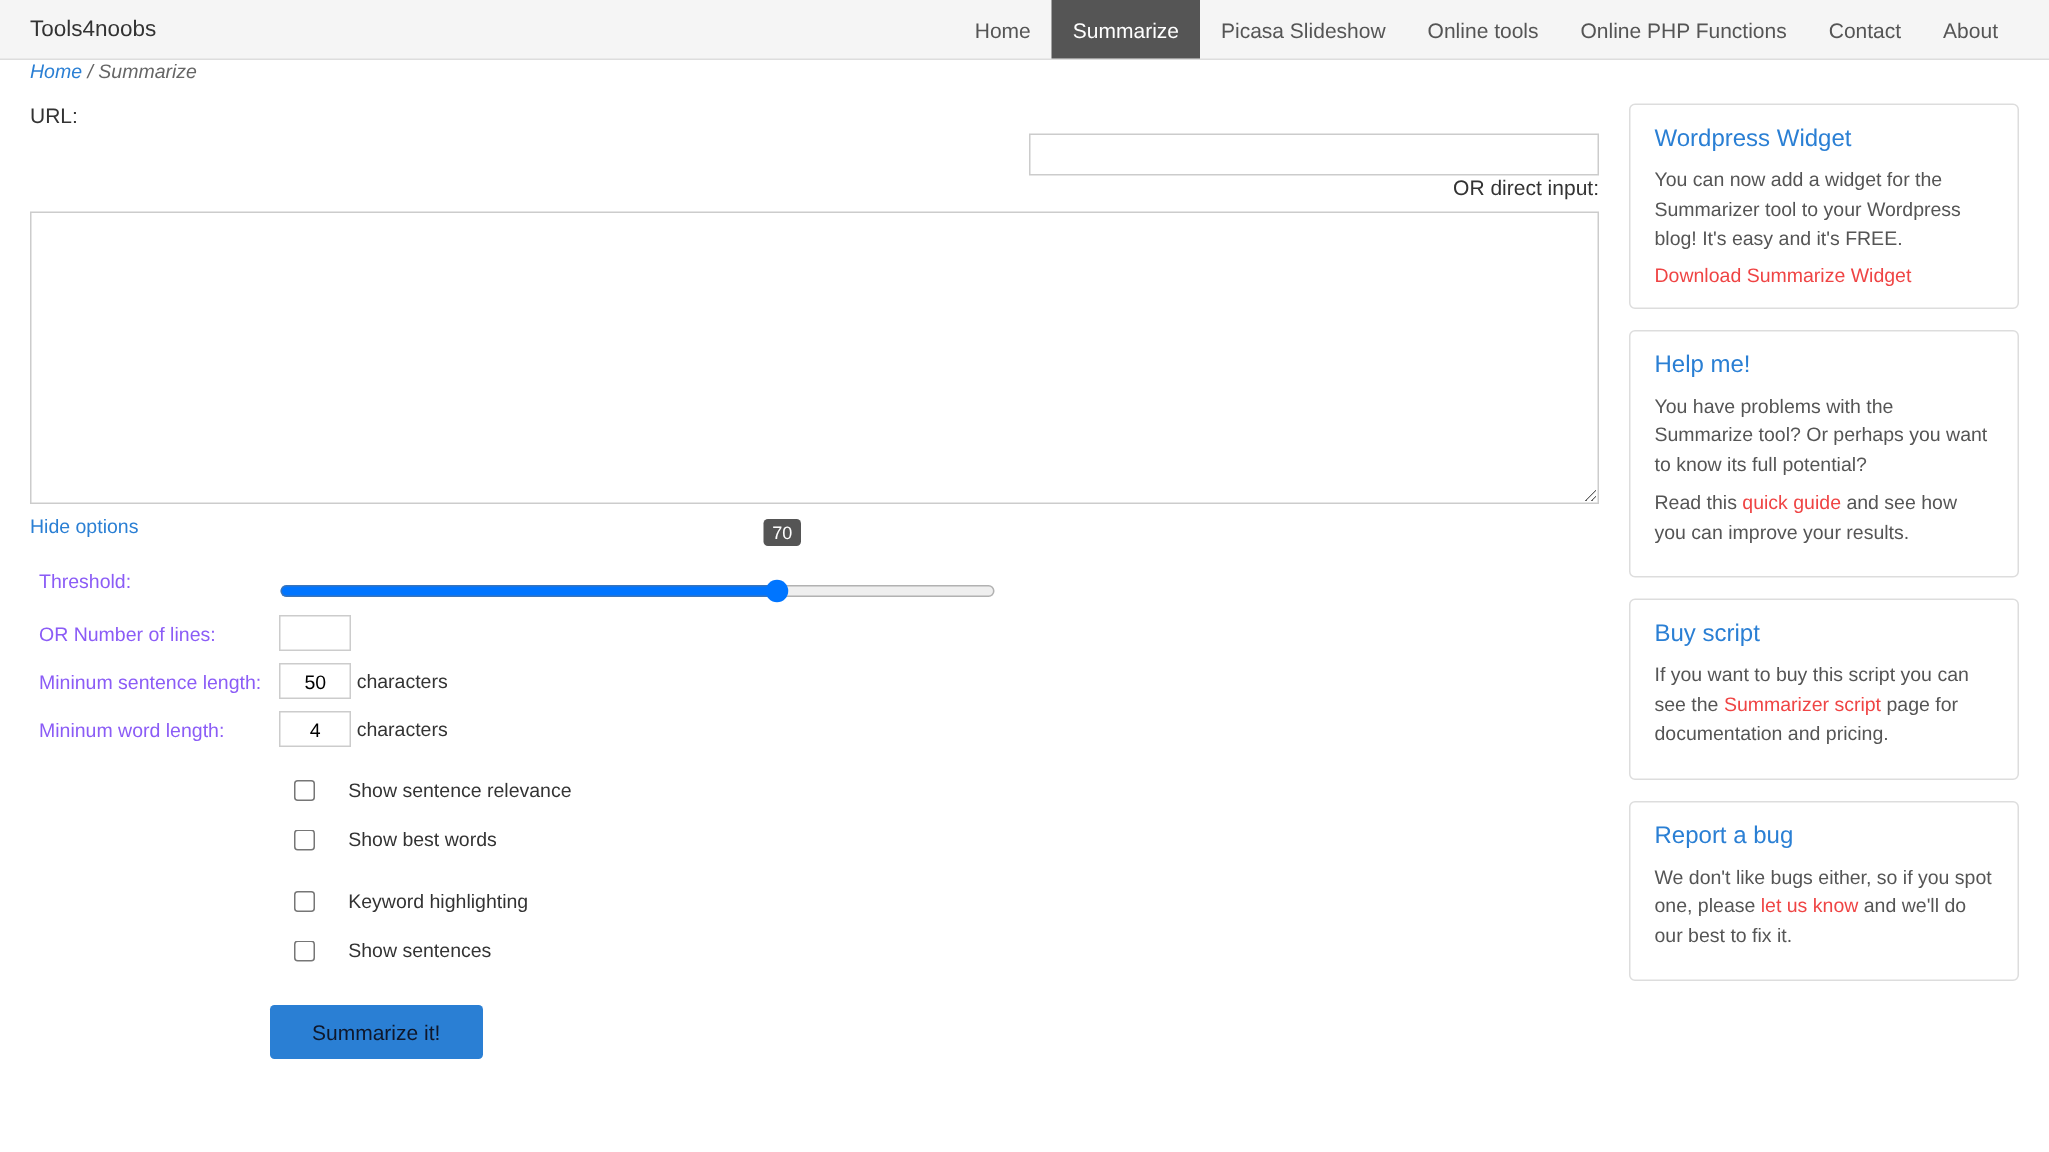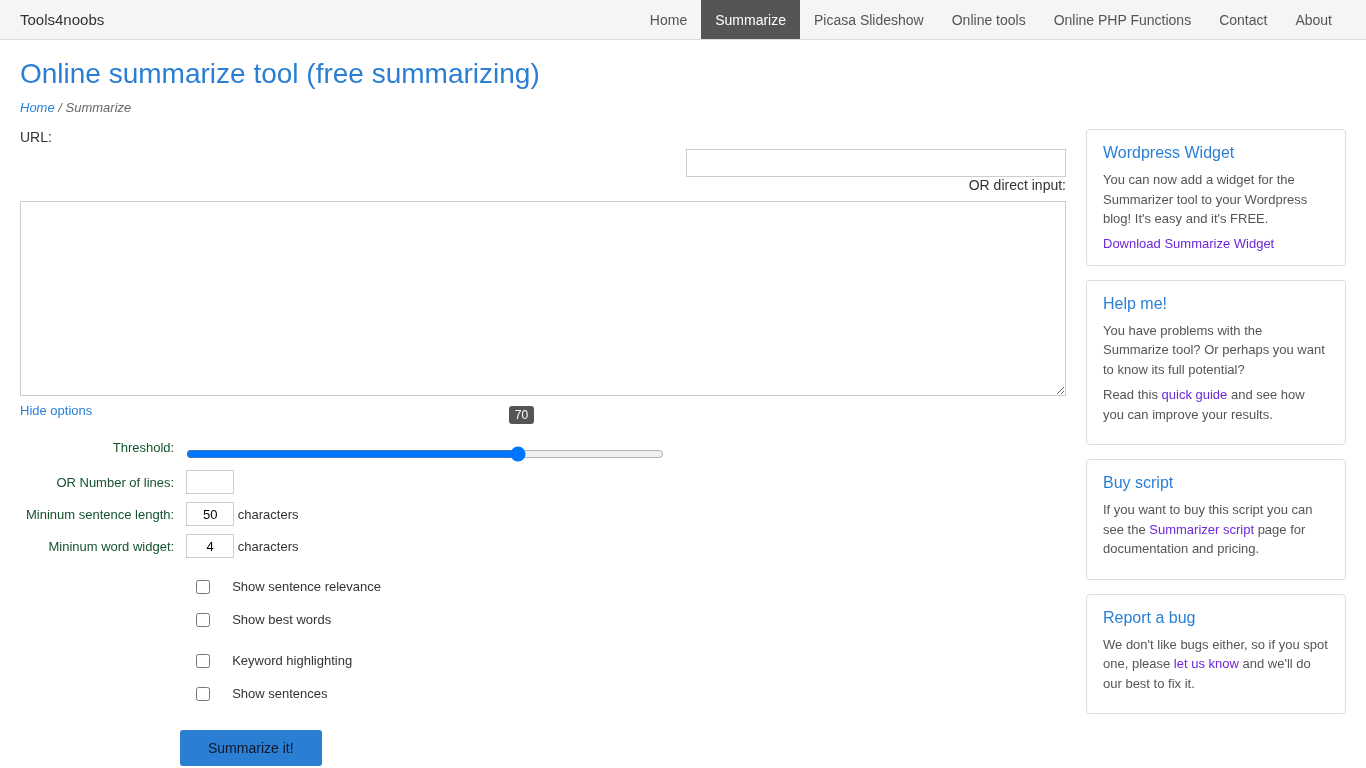--- a/index.html
+++ b/index.html
@@ -110,22 +110,21 @@
     .options-table {
       margin-top: 10px;
       border-collapse: collapse;
     }
     .options-table td {
       padding: 4px 6px;
       vertical-align: middle;
       font-size: 13px;
     }
     .options-table .label-cell {
-      text-align: right;
-      color: #14532d;
+      color: #8b5cf6;
       white-space: nowrap;
     }
 
     .short-input {
       width: 48px;
       height: 24px;
       border: 1px solid #ccc;
       padding: 2px 4px;
       font-size: 13px;
       text-align: center;
@@ -200,21 +199,21 @@
       font-weight: normal;
       margin-bottom: 8px;
     }
     .sidebar-card p {
       font-size: 13px;
       color: #555;
       line-height: 1.5;
       margin-bottom: 6px;
     }
     .sidebar-card a {
-      color: #6d28d9;
+      color: #ef4444;
       text-decoration: none;
       font-size: 13px;
     }
 
     input[type="range"] {
       width: 478px;
       cursor: pointer;
     }
   </style>
 </head>
@@ -241,21 +240,20 @@
     <li>
       <a href="#">Contact</a>
     </li>
     <li>
       <a href="#">About</a>
     </li>
   </ul>
 </nav>
 
 <div class="page-wrapper">
-  <h1 class="page-title">Online summarize tool (free summarizing)</h1>
 
   <div class="breadcrumb">
     <a href="#">Home</a>
     <span> / </span>
     <span>Summarize</span>
   </div>
 
   <div class="content-area">
 
     <div class="main-panel">
@@ -294,21 +292,21 @@
           </td>
         </tr>
         <tr>
           <td class="label-cell">Mininum sentence length:</td>
           <td>
             <input class="short-input" type="text" value="50" style="">
             <span>characters</span>
           </td>
         </tr>
         <tr>
-          <td class="label-cell">Mininum word widget:</td>
+          <td class="label-cell">Mininum word length:</td>
           <td>
             <input class="short-input" type="text" value="4" style="">
             <span>characters</span>
           </td>
         </tr>
         <tr>
               <td colspan="2" style="height:4px;"></td>
             </tr>
         <tr>
           <td></td>

